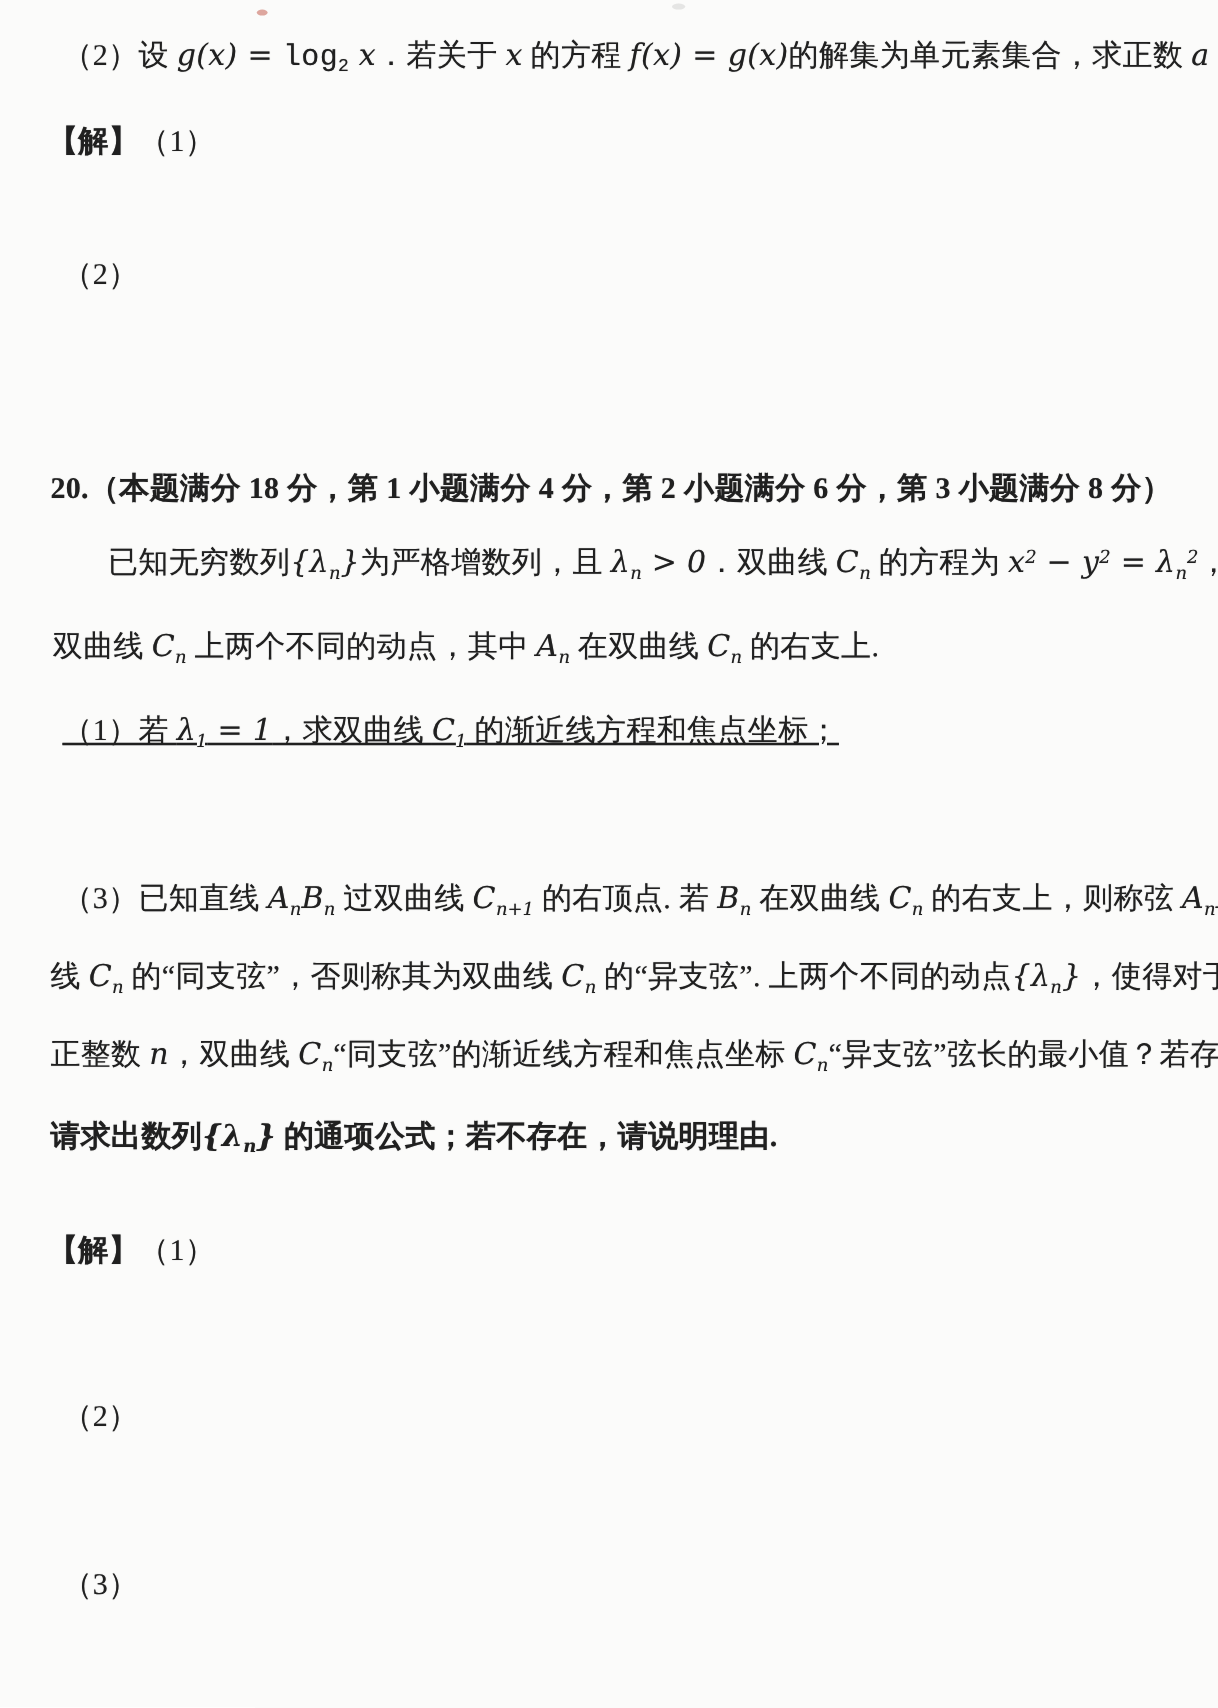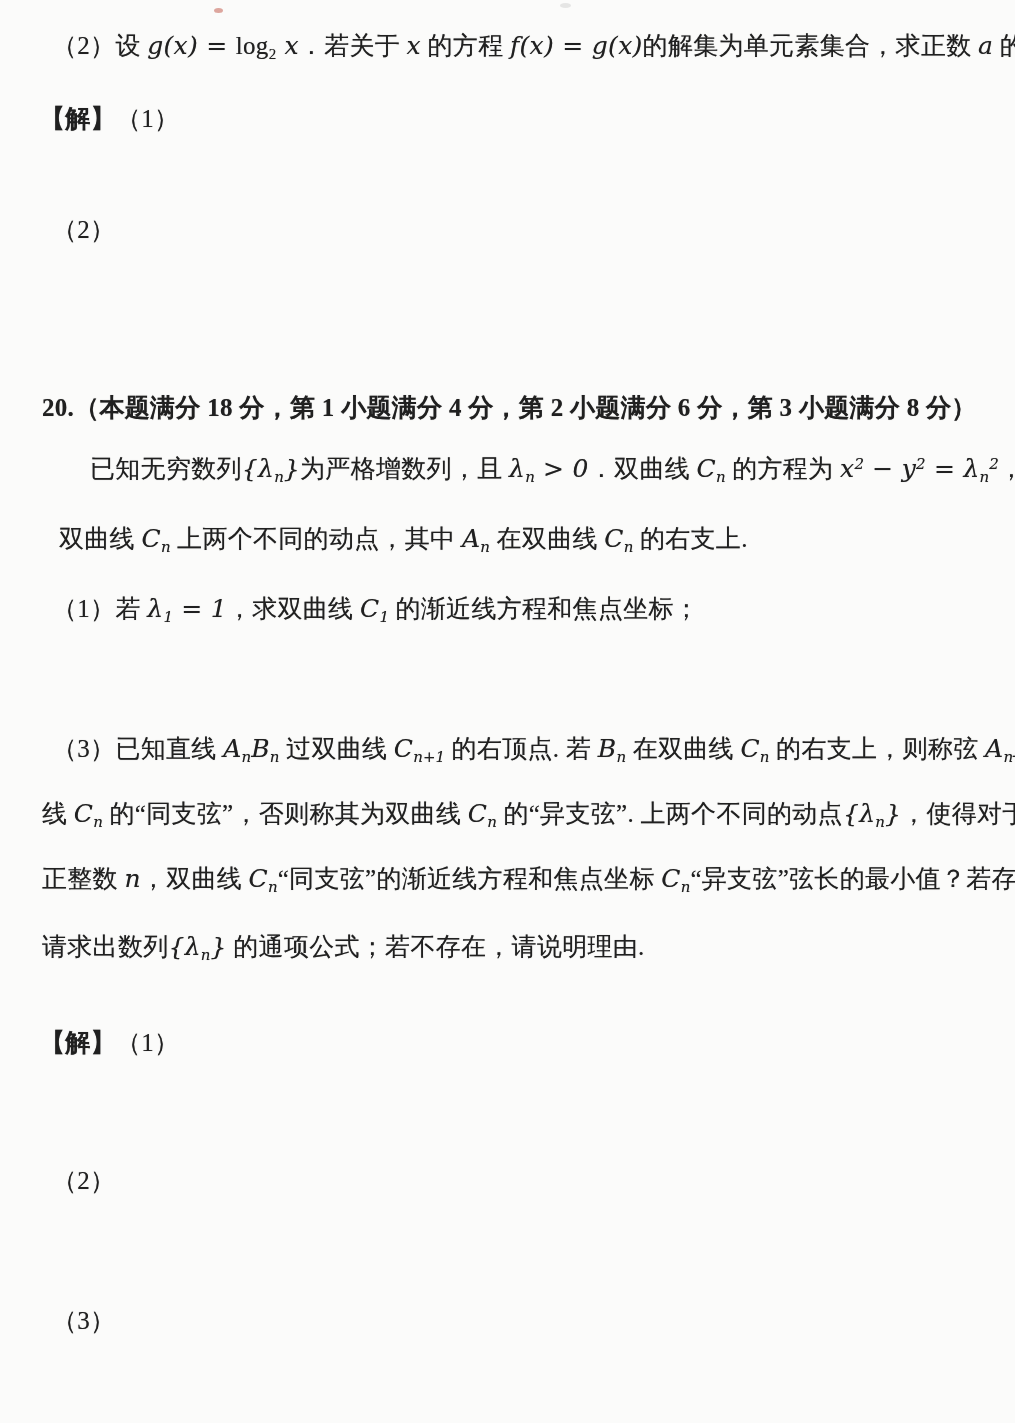--- a/index.html
+++ b/index.html
@@ -26,21 +26,21 @@
     text-shadow: 0 0 0.7px rgba(40,40,40,0.55);
   }
   .line.bold { font-weight: 700; text-align: right; }
   .cn  { font-family: "Liberation Serif", serif; font-style: normal; }
   .cnb { font-family: "Liberation Serif", serif; font-style: normal; font-weight: 700; }
   .math {
     font-family: "DejaVu Serif", "Liberation Serif", serif;
     font-style: italic;
   }
   .mroman {
-    font-family: Liberation Serif, serif;
+    font-family: Liberation Mono, monospace;
     font-style: normal;
     margin-top: 20px;
   }
   .line sub, .line sup {
     font-size: 60%;
     line-height: 0;
     letter-spacing: 0;
   }
   .line sub { vertical-align: -0.35em; }
   .line sup { vertical-align: 0.55em; }
@@ -53,25 +53,25 @@
 </head>
 <body>
 
 <div class="page" style="background: rgb(251, 251, 250); color: rgb(32, 32, 32);">
   <div class="text-layer">
       <div class="line" style="left: 52px; top: 30px;"><span class="cn">（2）设 </span><span class="math">g(x) = </span><span class="mroman">log<sub>2</sub></span><span class="math"> x</span><span class="cn">．若关于 </span><span class="math">x</span><span class="cn"> 的方程 </span><span class="math">f(x) = g(x)</span><span class="cn">的解集为单元素集合，求正数 </span><span class="math">a</span><span class="cn"> 的值.</span></div>
       <div class="line" style="left: 40px; top: 103px;"><span class="cnb">【解】</span><span class="cn">（1）</span></div>
       <div class="line" style="left: 52px; top: 214px;"><span class="cn">（2）</span></div>
       <div class="line bold" style="left: 42px; top: 392px;"><span class="cn">20.（本题满分 18 分，第 1 小题满分 4 分，第 2 小题满分 6 分，第 3 小题满分 8 分）</span></div>
       <div class="line" style="left: 90px; top: 453px;"><span class="cn">已知无穷数列</span><span class="math">{λ<sub>n</sub>}</span><span class="cn">为严格增数列，且 </span><span class="math">λ<sub>n</sub> &gt; 0</span><span class="cn">．双曲线 </span><span class="math">C<sub>n</sub></span><span class="cn"> 的方程为 </span><span class="math">x<sup>2</sup> − y<sup>2</sup> = λ<sub>n</sub><sup>2</sup></span><span class="cn">， </span></div>
-      <div class="line" style="left: 59px; top: 523px;"><span class="cn">双曲线 </span><span class="math">C<sub>n</sub></span><span class="cn"> 上两个不同的动点，其中 </span><span class="math">A<sub>n</sub></span><span class="cn"> 在双曲线 </span><span class="math">C<sub>n</sub></span><span class="cn"> 的右支上.</span></div>
-      <div class="line" style="left: 52px; top: 593px;"><span class="cn">（1）若 </span><span class="math">λ<sub>1</sub> = 1</span><span class="cn">，求双曲线 </span><span class="math">C<sub>1</sub></span><span class="cn"> 的渐近线方程和焦点坐标；</span></div>
+      <div class="line" style="left: 44px; top: 523px;"><span class="cn">双曲线 </span><span class="math">C<sub>n</sub></span><span class="cn"> 上两个不同的动点，其中 </span><span class="math">A<sub>n</sub></span><span class="cn"> 在双曲线 </span><span class="math">C<sub>n</sub></span><span class="cn"> 的右支上.</span></div>
+      <div class="line" style="left: 52px; top: 593px; text-decoration: underline;"><span class="cn">（1）若 </span><span class="math">λ<sub>1</sub> = 1</span><span class="cn">，求双曲线 </span><span class="math">C<sub>1</sub></span><span class="cn"> 的渐近线方程和焦点坐标；</span></div>
       <div class="line" style="left: 52px; top: 733px;"><span class="cn">（3）已知直线 </span><span class="math">A<sub>n</sub>B<sub>n</sub></span><span class="cn"> 过双曲线 </span><span class="math">C<sub>n+1</sub></span><span class="cn"> 的右顶点. 若 </span><span class="math">B<sub>n</sub></span><span class="cn"> 在双曲线 </span><span class="math">C<sub>n</sub></span><span class="cn"> 的右支上，则称弦 </span><span class="math">A<sub>n</sub>B</span></div>
       <div class="line" style="left: 42px; top: 798px;"><span class="cn">线 </span><span class="math">C<sub>n</sub></span><span class="cn"> 的“同支弦”，否则称其为双曲线 </span><span class="math">C<sub>n</sub></span><span class="cn"> 的“异支弦”. 上两个不同的动点</span><span class="math">{λ<sub>n</sub>}</span><span class="cn">，使得对于任意</span></div>
       <div class="line" style="left: 42px; top: 863px;"><span class="cn">正整数 </span><span class="math">n</span><span class="cn">，双曲线 </span><span class="math">C<sub>n</sub></span><span class="cn">“同支弦”的渐近线方程和焦点坐标 </span><span class="math">C<sub>n</sub></span><span class="cn">“异支弦”弦长的最小值？若存在，</span></div>
-      <div class="line" style="left: 42px; top: 931px;"><span class="cn">请求出数列</span><span class="math">{λ<sub>n</sub>}</span><span class="cn"> 的通项公式；若不存在，请说明理由.</span></div>
+      <div class="line" style="left: 42px; top: 931px; font-weight: bold;"><span class="cn">请求出数列</span><span class="math">{λ<sub>n</sub>}</span><span class="cn"> 的通项公式；若不存在，请说明理由.</span></div>
       <div class="line" style="left: 40px; top: 1027px;"><span class="cnb">【解】</span><span class="cn">（1）</span></div>
       <div class="line" style="left: 52px; top: 1165px;"><span class="cn">（2）</span></div>
       <div class="line" style="left: 52px; top: 1305px;"><span class="cn">（3）</span></div>
     </div>
 <div class="speck" style="left: 214px; top: 8px; width: 9px; height: 5px; background: rgba(196, 96, 82, 0.55);"></div>
     <div class="speck" style="left: 560px; top: 3px; width: 11px; height: 5px; background: rgba(150, 150, 150, 0.22);"></div>
   </div>
 
 </body></html>

